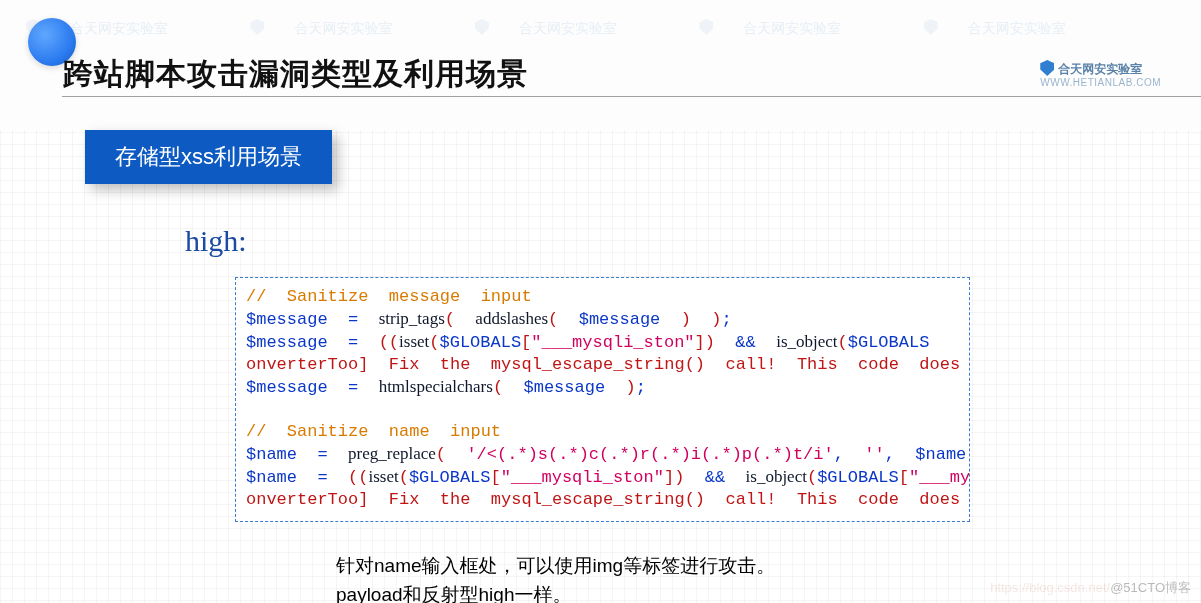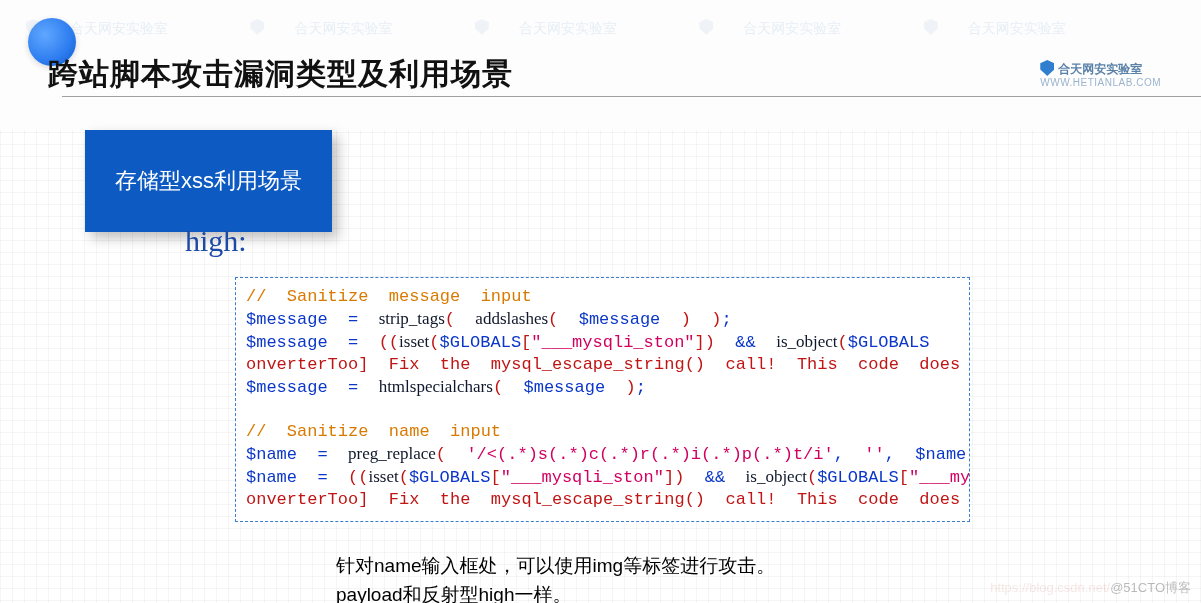--- a/index.html
+++ b/index.html
@@ -34,21 +34,21 @@
     position: absolute;
     left: 28px; top: 18px;
     width: 48px; height: 48px;
     border-radius: 50%;
     background: radial-gradient(circle at 35% 35%, #5fa8ff 0%, #2d7cf0 60%, #0c57c2 100%);
     box-shadow: 0 2px 6px rgba(0,0,0,0.15);
   }
 
   .title {
     position: absolute;
-    left: 48px; top: 54px;
+    left: 63px; top: 54px;
     font-size: 30px;
     font-weight: 700;
     color: #111;
     letter-spacing: 1px;
   }
 
   
   .wm-strip {
     position: absolute;
     top: 0; left: 0; right: 0; height: 40px;
@@ -89,21 +89,21 @@
     margin-right:4px;
   }
   .logo .sub { font-size:10px; color:#9bb4cc; letter-spacing:0.5px; }
 
   .sub-badge {
     position: absolute;
     left: 85px; top: 130px;
     background: #0c5ac2;
     color: #fff;
     font-size: 22px;
-    padding: 36px 30px;
+    padding: 12px 30px;
     box-shadow: 6px 6px 12px rgba(0,0,0,0.25);
     z-index: 3;
   }
 
   .section-label {
     position: absolute;
     left: 185px; top: 224px;
     font-family: Georgia, "Times New Roman", serif;
     font-size: 30px;
     color: #1a4aa3;

